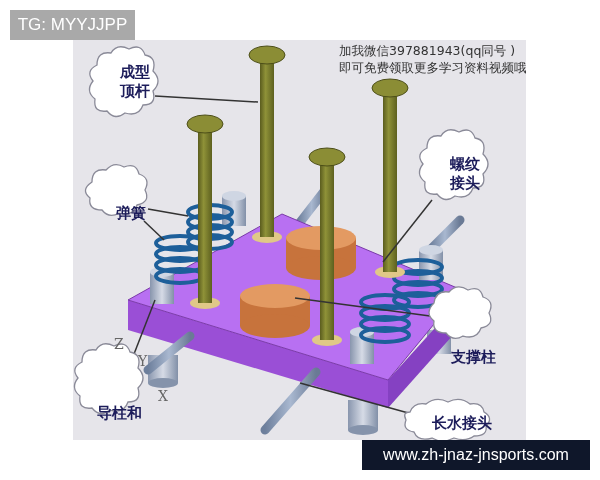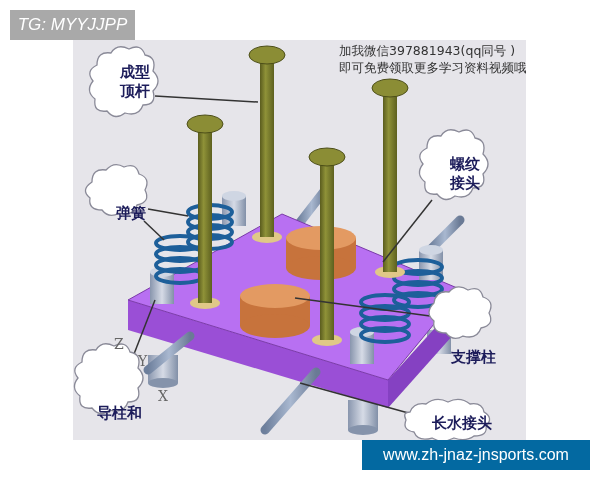--- a/index.html
+++ b/index.html
@@ -2,22 +2,22 @@
 <html><head>
 <meta charset="utf-8">
 <style>
   html, body { margin:0; padding:0; }
   body { width:600px; height:480px; background:#ffffff; position:relative; overflow:hidden;
          font-family:"DejaVu Sans", sans-serif; }
   .panel { position:absolute; left:73px; top:40px; width:453px; height:400px; background:#e6e5ea; }
   .diagram-svg { position:absolute; left:0; top:0; width:600px; height:480px; }
   .wm-top { position:absolute; left:10px; top:10px; width:125px; height:30px; background:#a9a9a9;
             color:#ffffff; font-family:"Liberation Sans", sans-serif; font-size:17px; line-height:30px;
-            text-align:center;font-style:italic; }
-  .wm-bottom { position:absolute; left:362px; top:440px; width:228px; height:30px; background:#0369a1;
+            text-align:center; }
+  .wm-bottom { position:absolute; left:362px; top:440px; width:228px; height:30px; background:#0f172a;
                color:#ffffff; font-family:"Liberation Sans", sans-serif; font-size:16px; line-height:30px;
                text-align:center; }
   .promo { position:absolute; left:339px; top:42px; color:#333; font-size:12.5px; line-height:17px;
            font-family:"DejaVu Sans", sans-serif; white-space:nowrap; }
   .cloud-label { position:absolute; color:#1c1c5a; font-weight:bold; font-size:15px; line-height:19px;
                  text-align:right; font-family:"DejaVu Sans", sans-serif; }
   .axis-label { position:absolute; color:#666; font-family:"DejaVu Serif", serif; font-size:14px; }
 </style>
 </head>
 <body>

